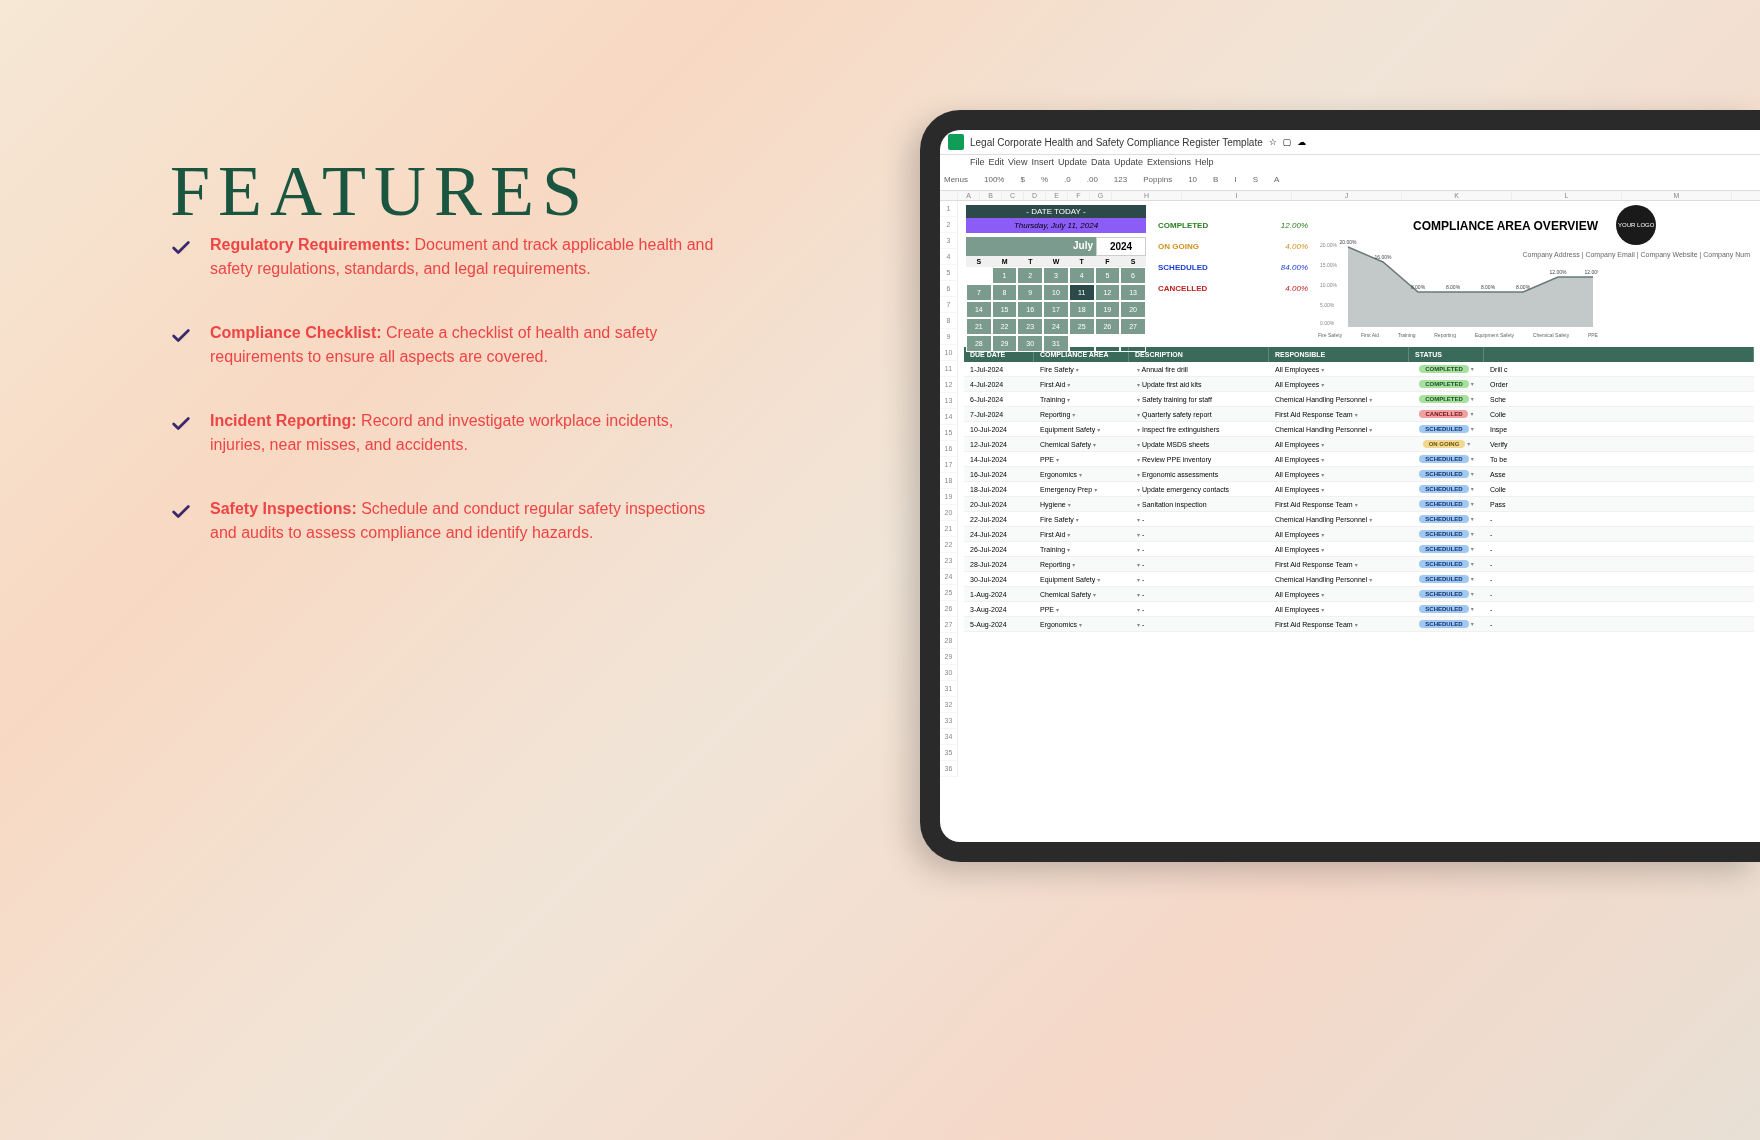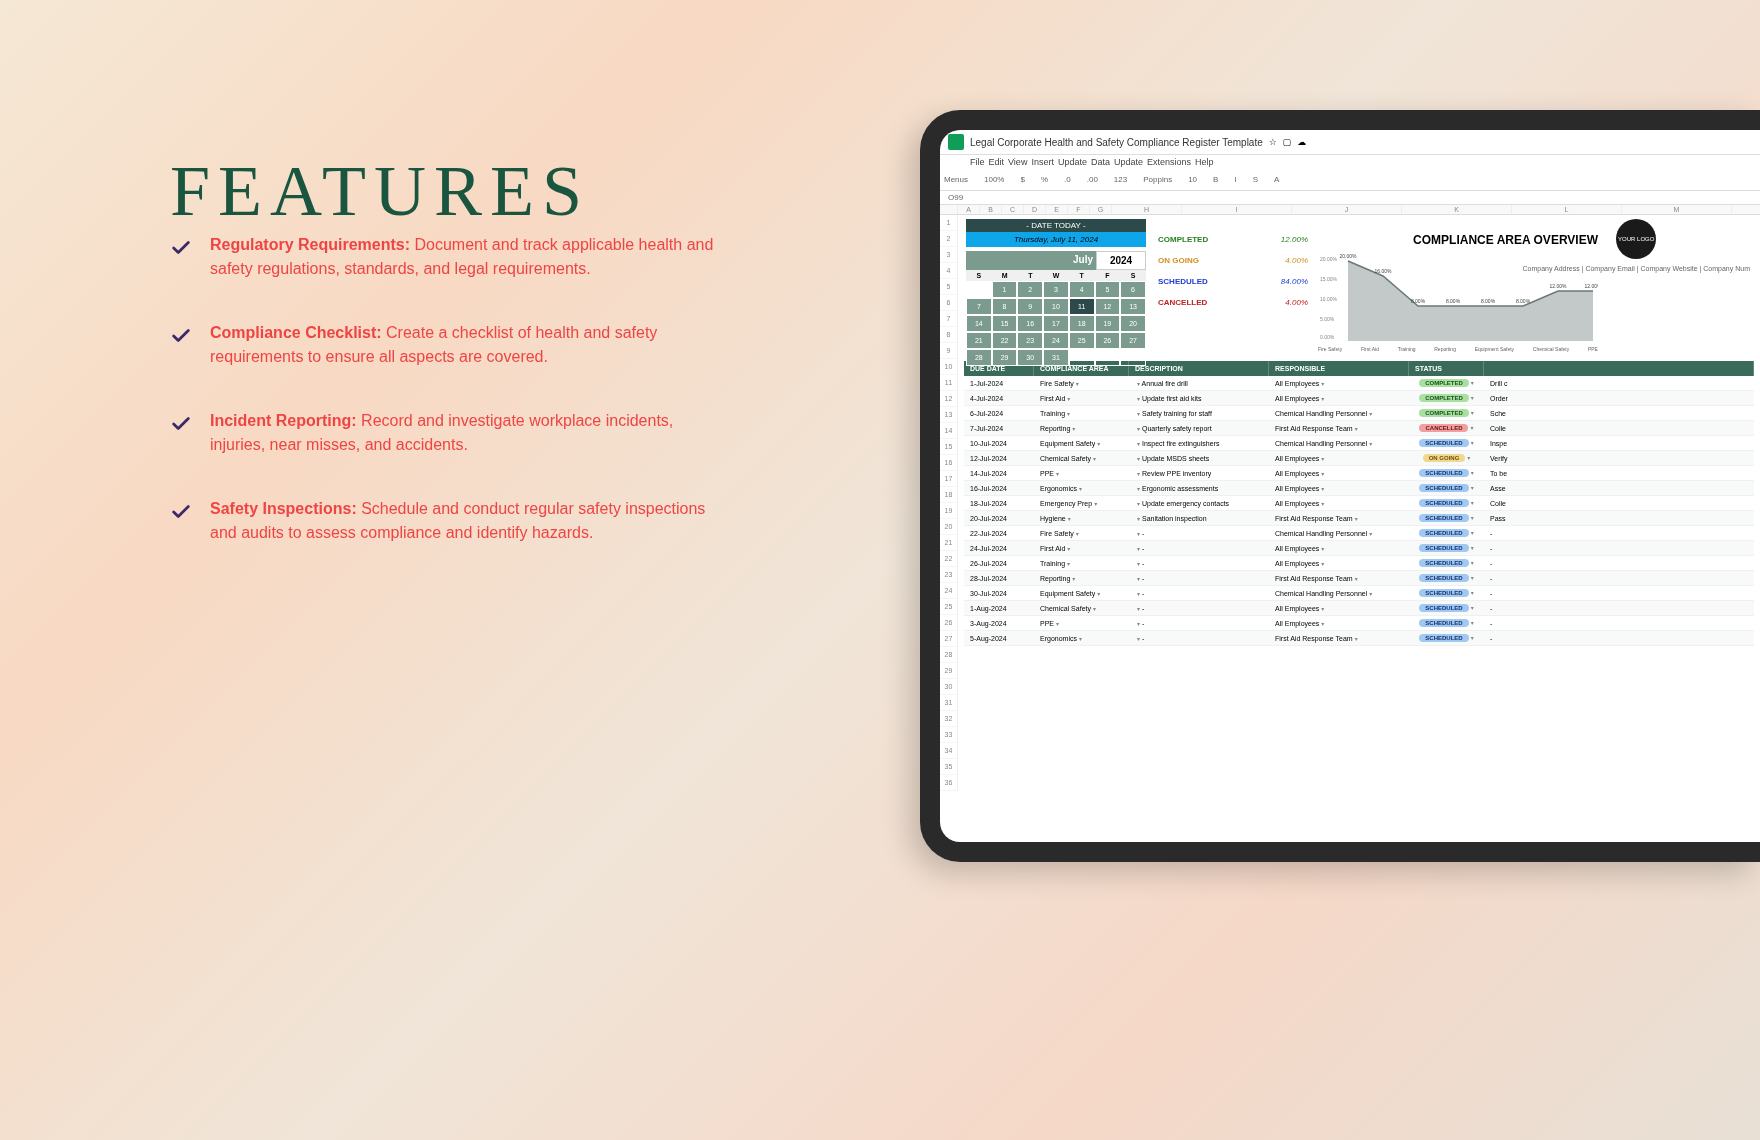--- a/index.html
+++ b/index.html
@@ -25,21 +25,21 @@
 .ch:first-child{flex:0 0 18px}
 .ch.wide{flex:0 0 70px}
 .ch.xwide{flex:0 0 110px}
 .content{display:flex}
 .rownums{flex:0 0 18px}
 .rn{height:16px;font-size:7px;color:#888;text-align:center;border-right:1px solid #eee;border-bottom:1px solid #f5f5f5;line-height:16px}
 .main{flex:1;position:relative}
 .dash{position:relative;padding:6px}
 .date-box{position:absolute;left:8px;top:4px;width:180px}
 .dt-hdr{background:#2d4a4a;color:#fff;text-align:center;padding:2px;font-size:8px}
-.dt-val{background:#0ea5e9;text-align:center;padding:3px;font-size:8px;font-style:italic}
+.dt-val{background:#8b5cf6;text-align:center;padding:3px;font-size:8px;font-style:italic}
 .cal-hdr{display:flex;margin-top:4px}
 .cal-month{flex:1;background:#7a9b8e;color:#fff;text-align:right;padding:3px;font-size:10px;font-weight:bold}
 .cal-year{flex:0 0 50px;background:#fff;border:1px solid #ccc;text-align:center;padding:3px;font-size:10px;font-weight:bold}
 .cal-days{display:flex}
 .cd{flex:1;text-align:center;font-size:7px;font-weight:bold;padding:2px;background:#f0f0f0}
 .cal-grid{display:flex;flex-wrap:wrap}
 .cg{flex:0 0 14.28%;text-align:center;font-size:7px;padding:4px 0;border:1px solid #fff}
 .cg.fill{background:#7a9b8e;color:#fff}
 .cg.hl{background:#2d4a4a;color:#fff}
 .stats{position:absolute;left:200px;top:20px;width:150px}
@@ -132,21 +132,20 @@
         <span class="tb-item">.0</span>
         <span class="tb-item">.00</span>
         <span class="tb-item">123</span>
         <span class="tb-item">Poppins</span>
         <span class="tb-item">10</span>
         <span class="tb-item">B</span>
         <span class="tb-item">I</span>
         <span class="tb-item">S</span>
         <span class="tb-item">A</span>
       </div>
-  <div class="cell-ref">O99</div>
   <div class="cols" id="cols">
         <div class="ch"></div>
         <div class="ch">A</div>
         <div class="ch">B</div>
         <div class="ch">C</div>
         <div class="ch">D</div>
         <div class="ch">E</div>
         <div class="ch">F</div>
         <div class="ch">G</div>
         <div class="ch wide">H</div>

